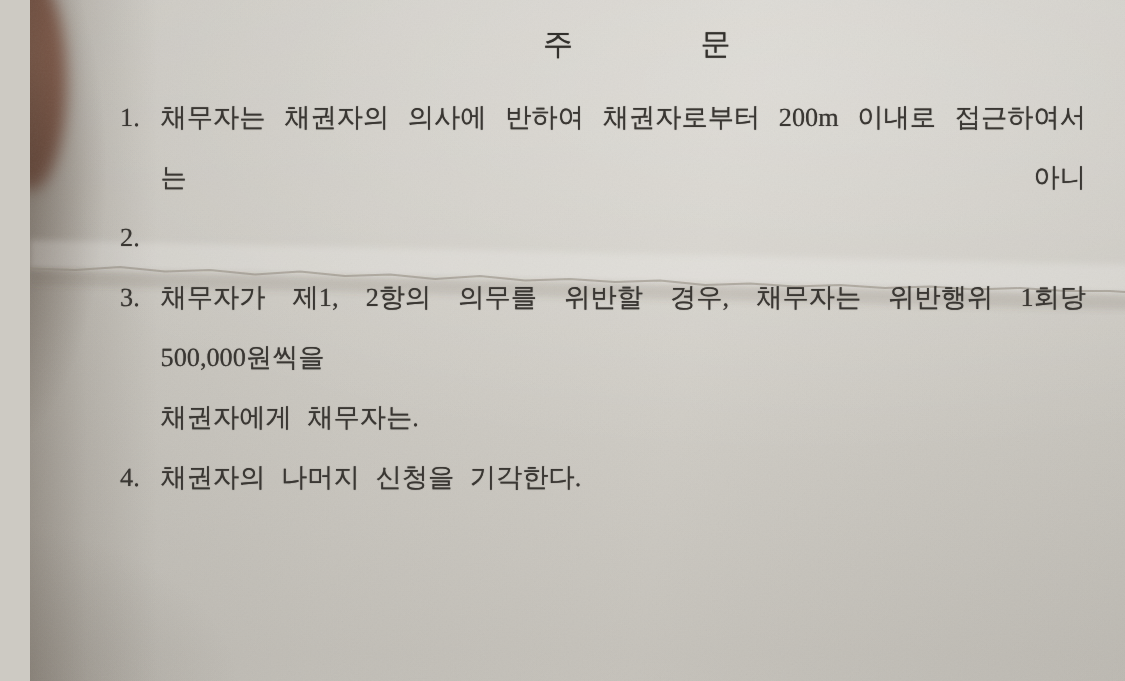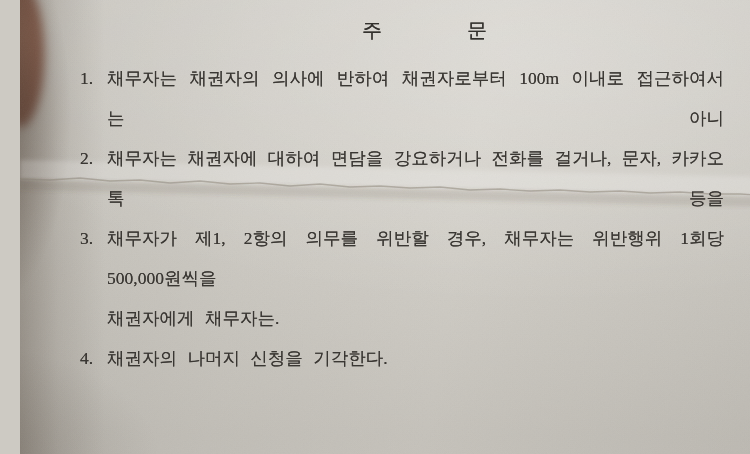--- a/index.html
+++ b/index.html
@@ -78,28 +78,27 @@
   </svg>
 
   <div class="content">
     <div class="title">주　　　　문</div>
 
     <div class="items">
 
       <div class="item">
         <span class="num">1.</span>
         <div class="lines">
-          <div class="line fill">채무자는 채권자의 의사에 반하여 채권자로부터 100m 이내로 접근하여서는 아니</div>
+          <div class="line fill">채무자는 채권자의 의사에 반하여 채권자로부터 200m 이내로 접근하여서는 아니</div>
         </div>
       </div>
 
       <div class="item">
         <span class="num">2.</span>
         <div class="lines">
-          <div class="line fill">채무자는 채권자에 대하여 면담을 강요하거나 전화를 걸거나, 문자, 카카오톡 등을</div>
         </div>
       </div>
 
       <div class="item">
         <span class="num">3.</span>
         <div class="lines">
           <div class="line fill">채무자가 제1, 2항의 의무를 위반할 경우, 채무자는 위반행위 1회당 500,000원씩을</div>
           <div class="line">채권자에게 채무자는.</div>
         </div>
       </div>

